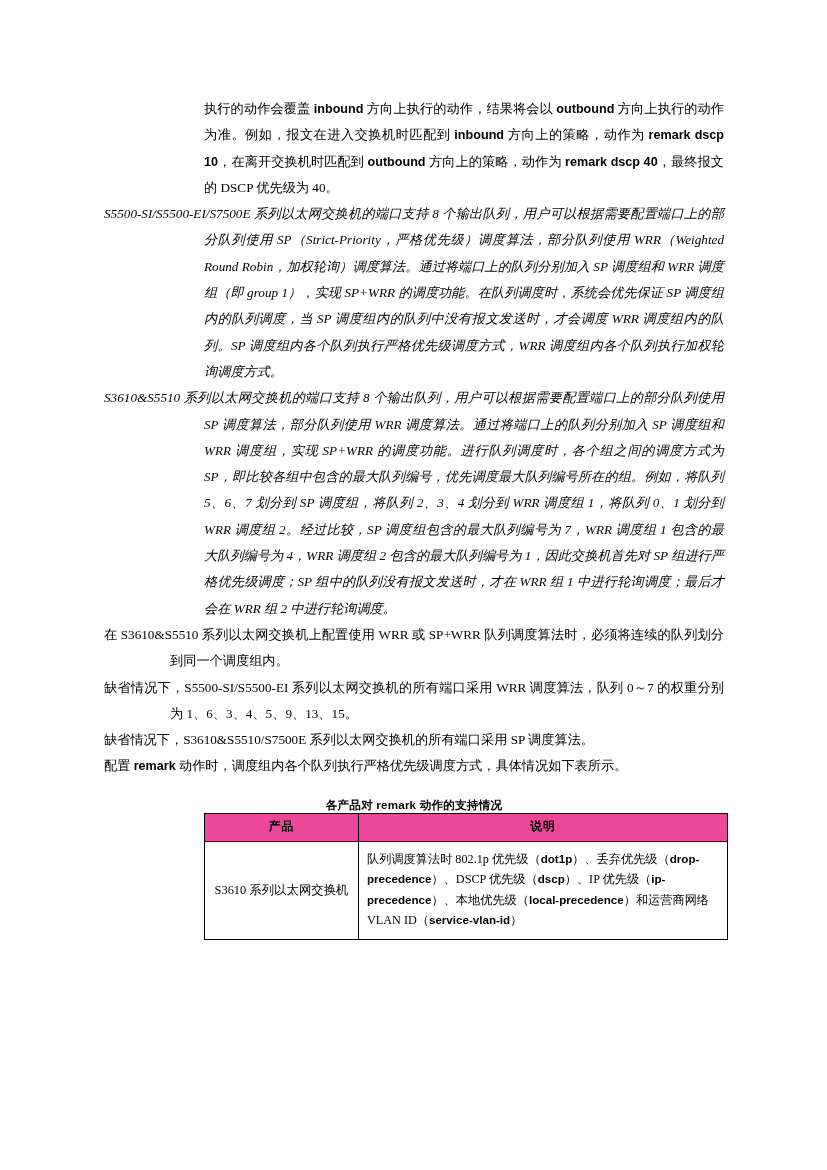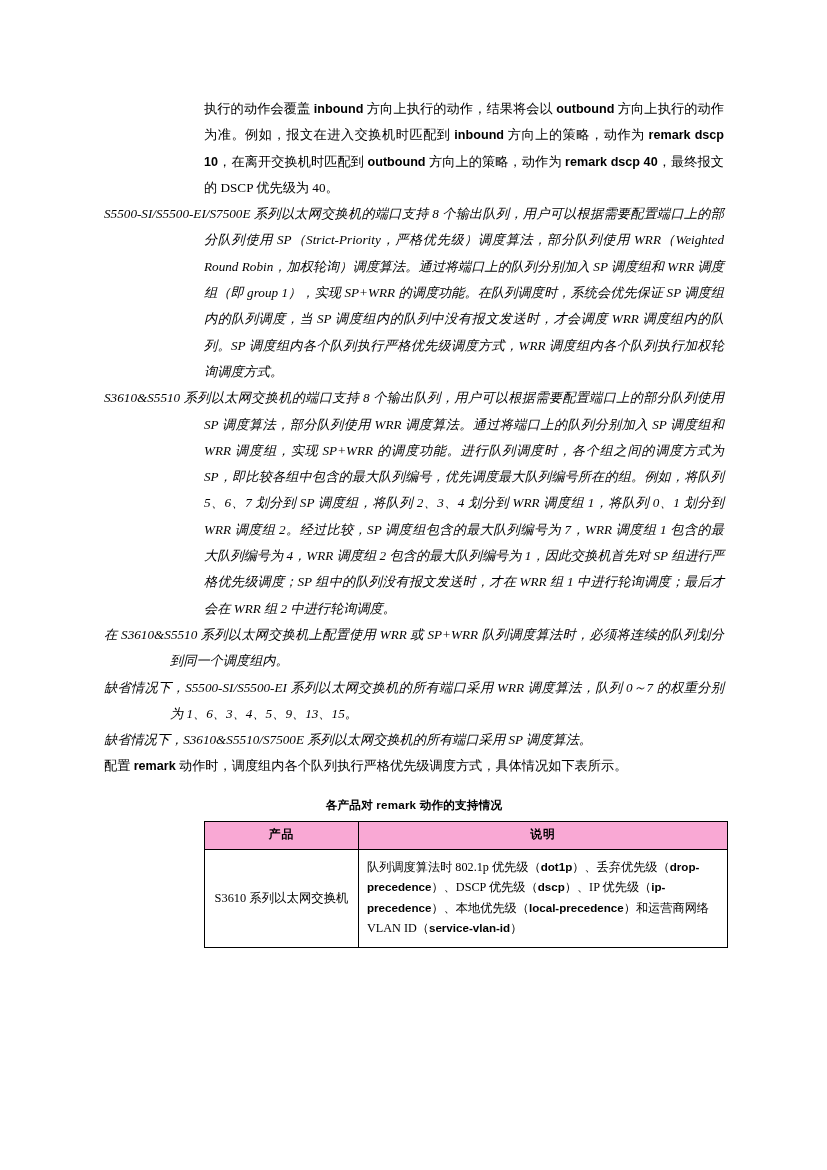--- a/index.html
+++ b/index.html
@@ -44,59 +44,58 @@
     text-indent: -100px;
     font-style: italic;
   }
   .para.hang-sm {
     padding-left: 36px;
     text-indent: -36px;
   }
   .para.hang-md {
     padding-left: 66px;
     text-indent: -66px;
-    font-style: italic;
   }
   .para.indent-block {
     padding-left: 100px;
   }
 
   b, .b {
     font-family: "Liberation Sans", "DejaVu Sans", sans-serif;
     font-weight: bold;
     font-size: 12.6px;
   }
 
   
   .tbl-wrap {
     margin-top: 18px;
   }
   .tbl-caption {
     font-family: "Liberation Sans", "DejaVu Sans", sans-serif;
     font-size: 11.6px;
     font-weight: bold;
     text-align: center;
-    margin-bottom: 8px;
+    margin-bottom: 0;
     color: #000;
     letter-spacing: 0.2px;
   }
   table.remark-table {
     border-collapse: collapse;
     width: 523px;
     margin-left: 100px;
     table-layout: fixed;
   }
   table.remark-table td,
   table.remark-table th {
     border: 1px solid #000000;
     padding: 0;
     vertical-align: middle;
   }
   table.remark-table thead th {
-    background: #f9a8d4;
+    background: #ec4899;
     font-family: "Liberation Sans", "DejaVu Sans", sans-serif;
     font-size: 11.8px;
     font-weight: bold;
     text-align: center;
     height: 27px;
     letter-spacing: 1px;
   }
   .col-product { width: 154px; }
   .col-desc { width: 369px; }
 

